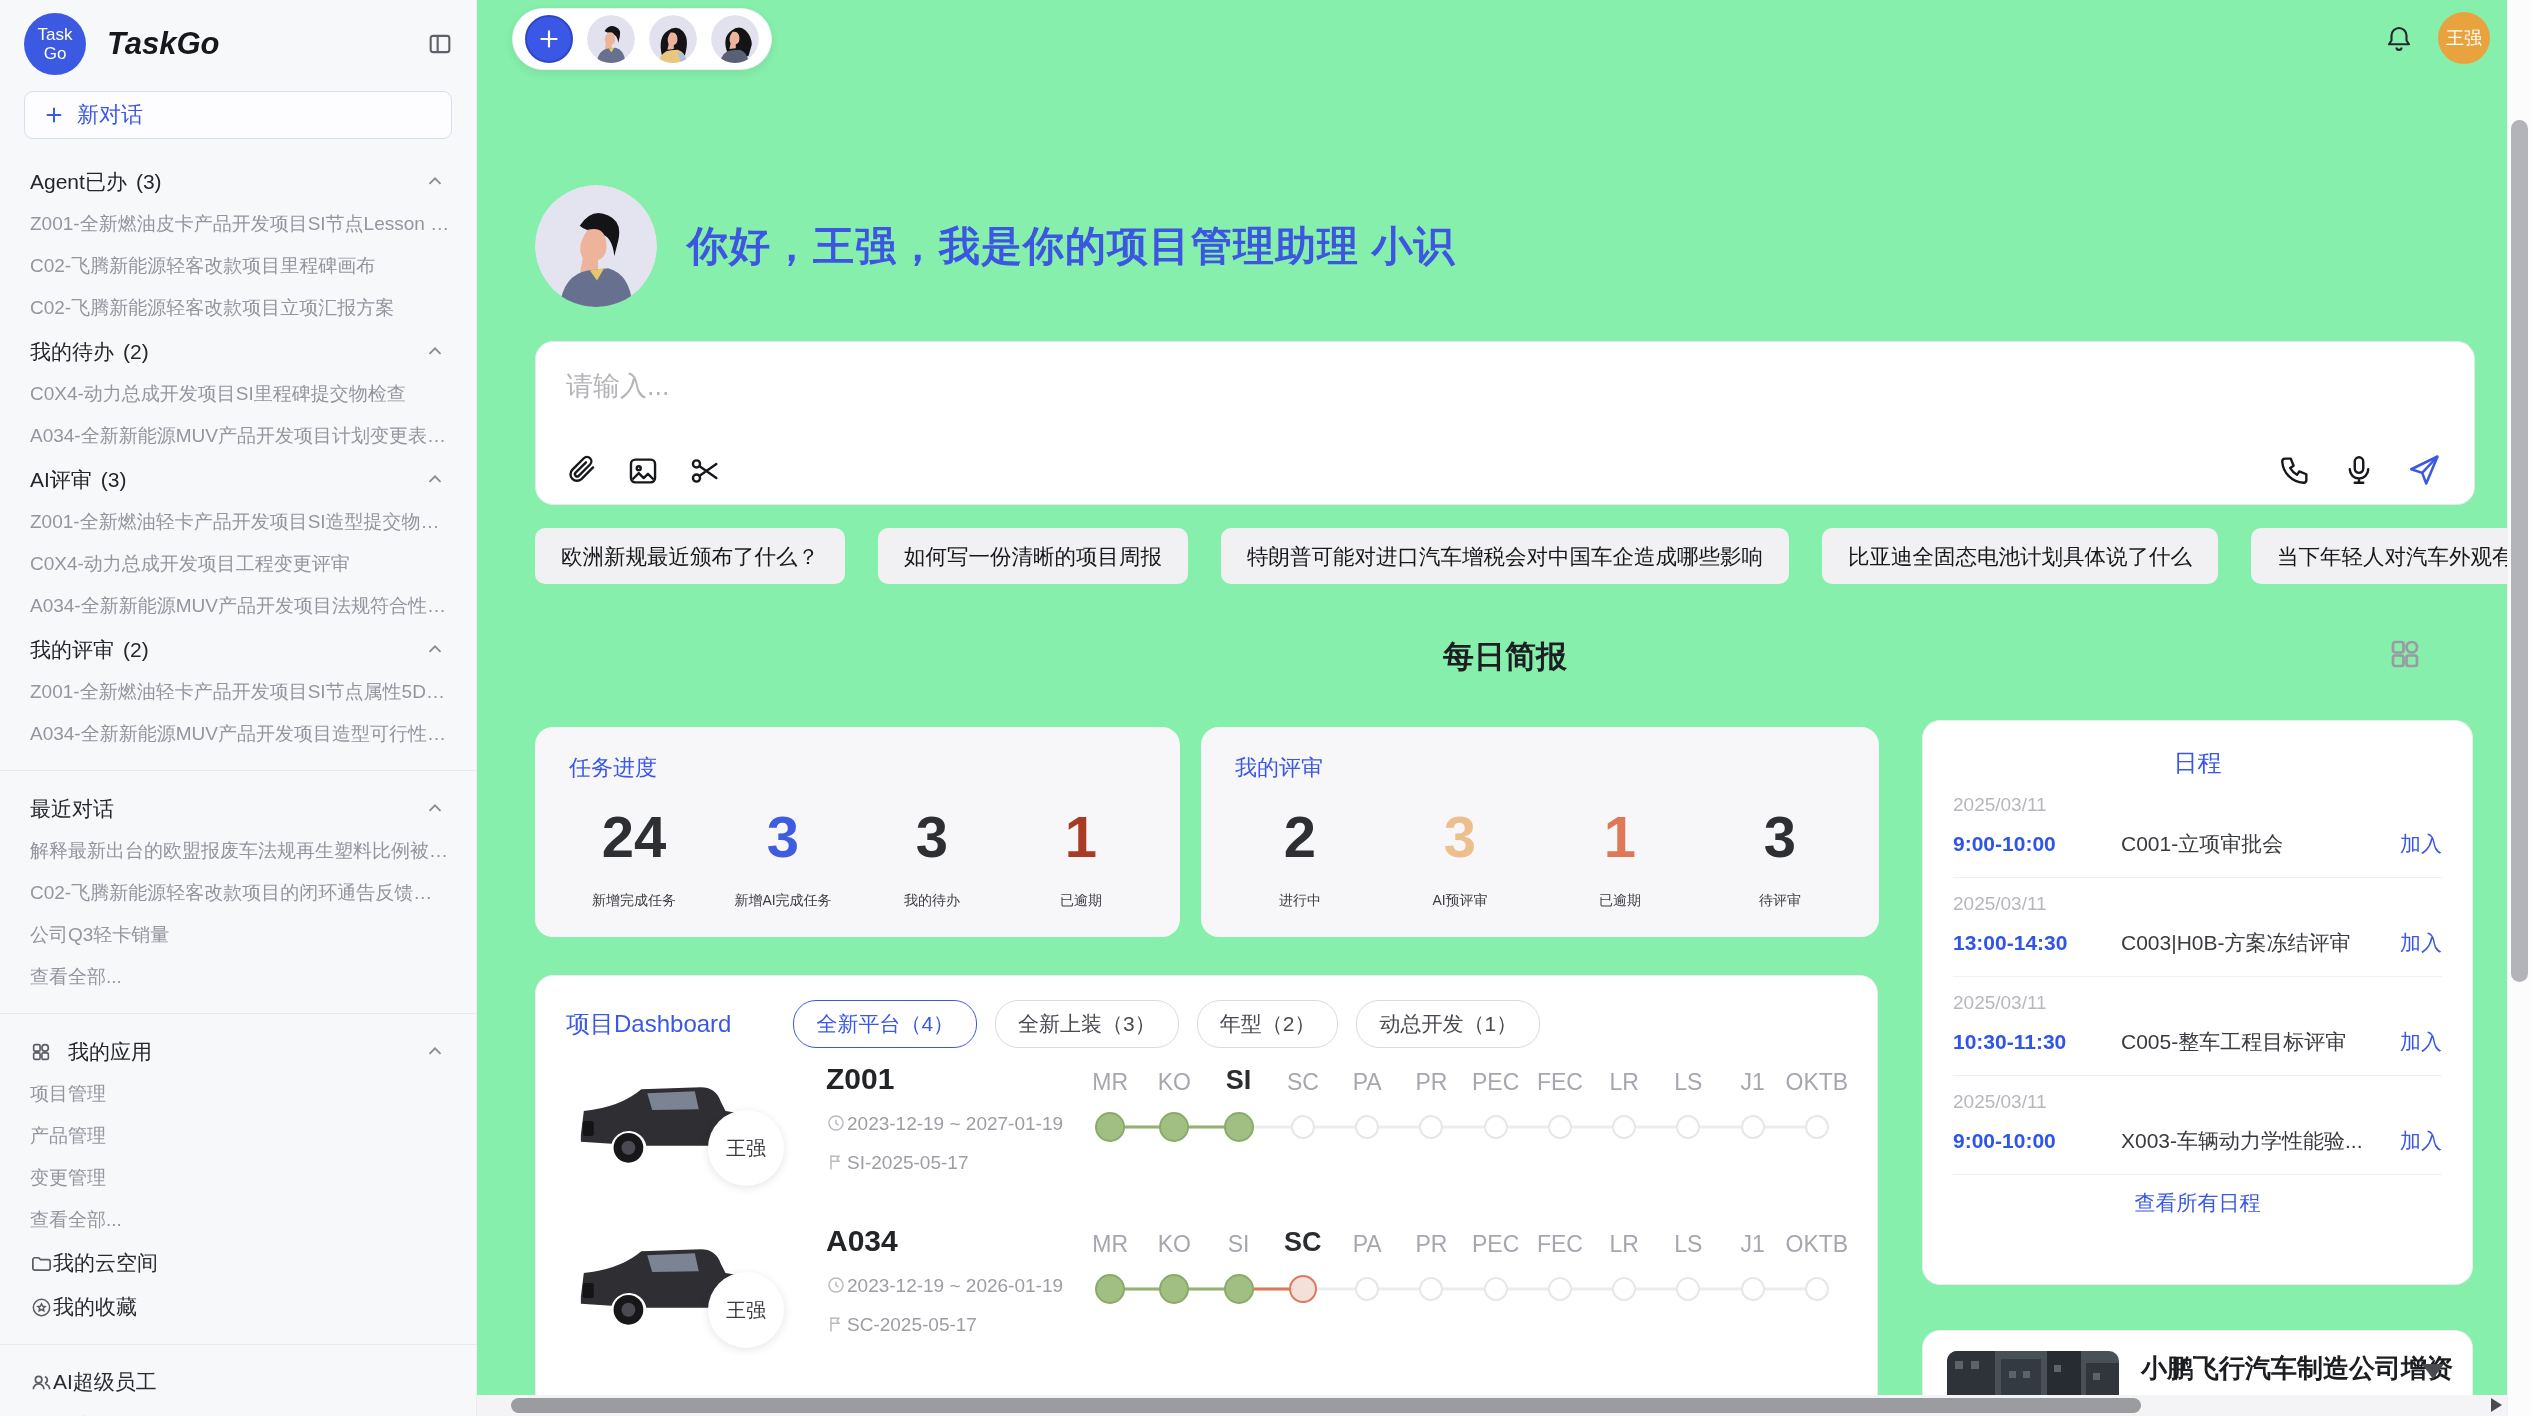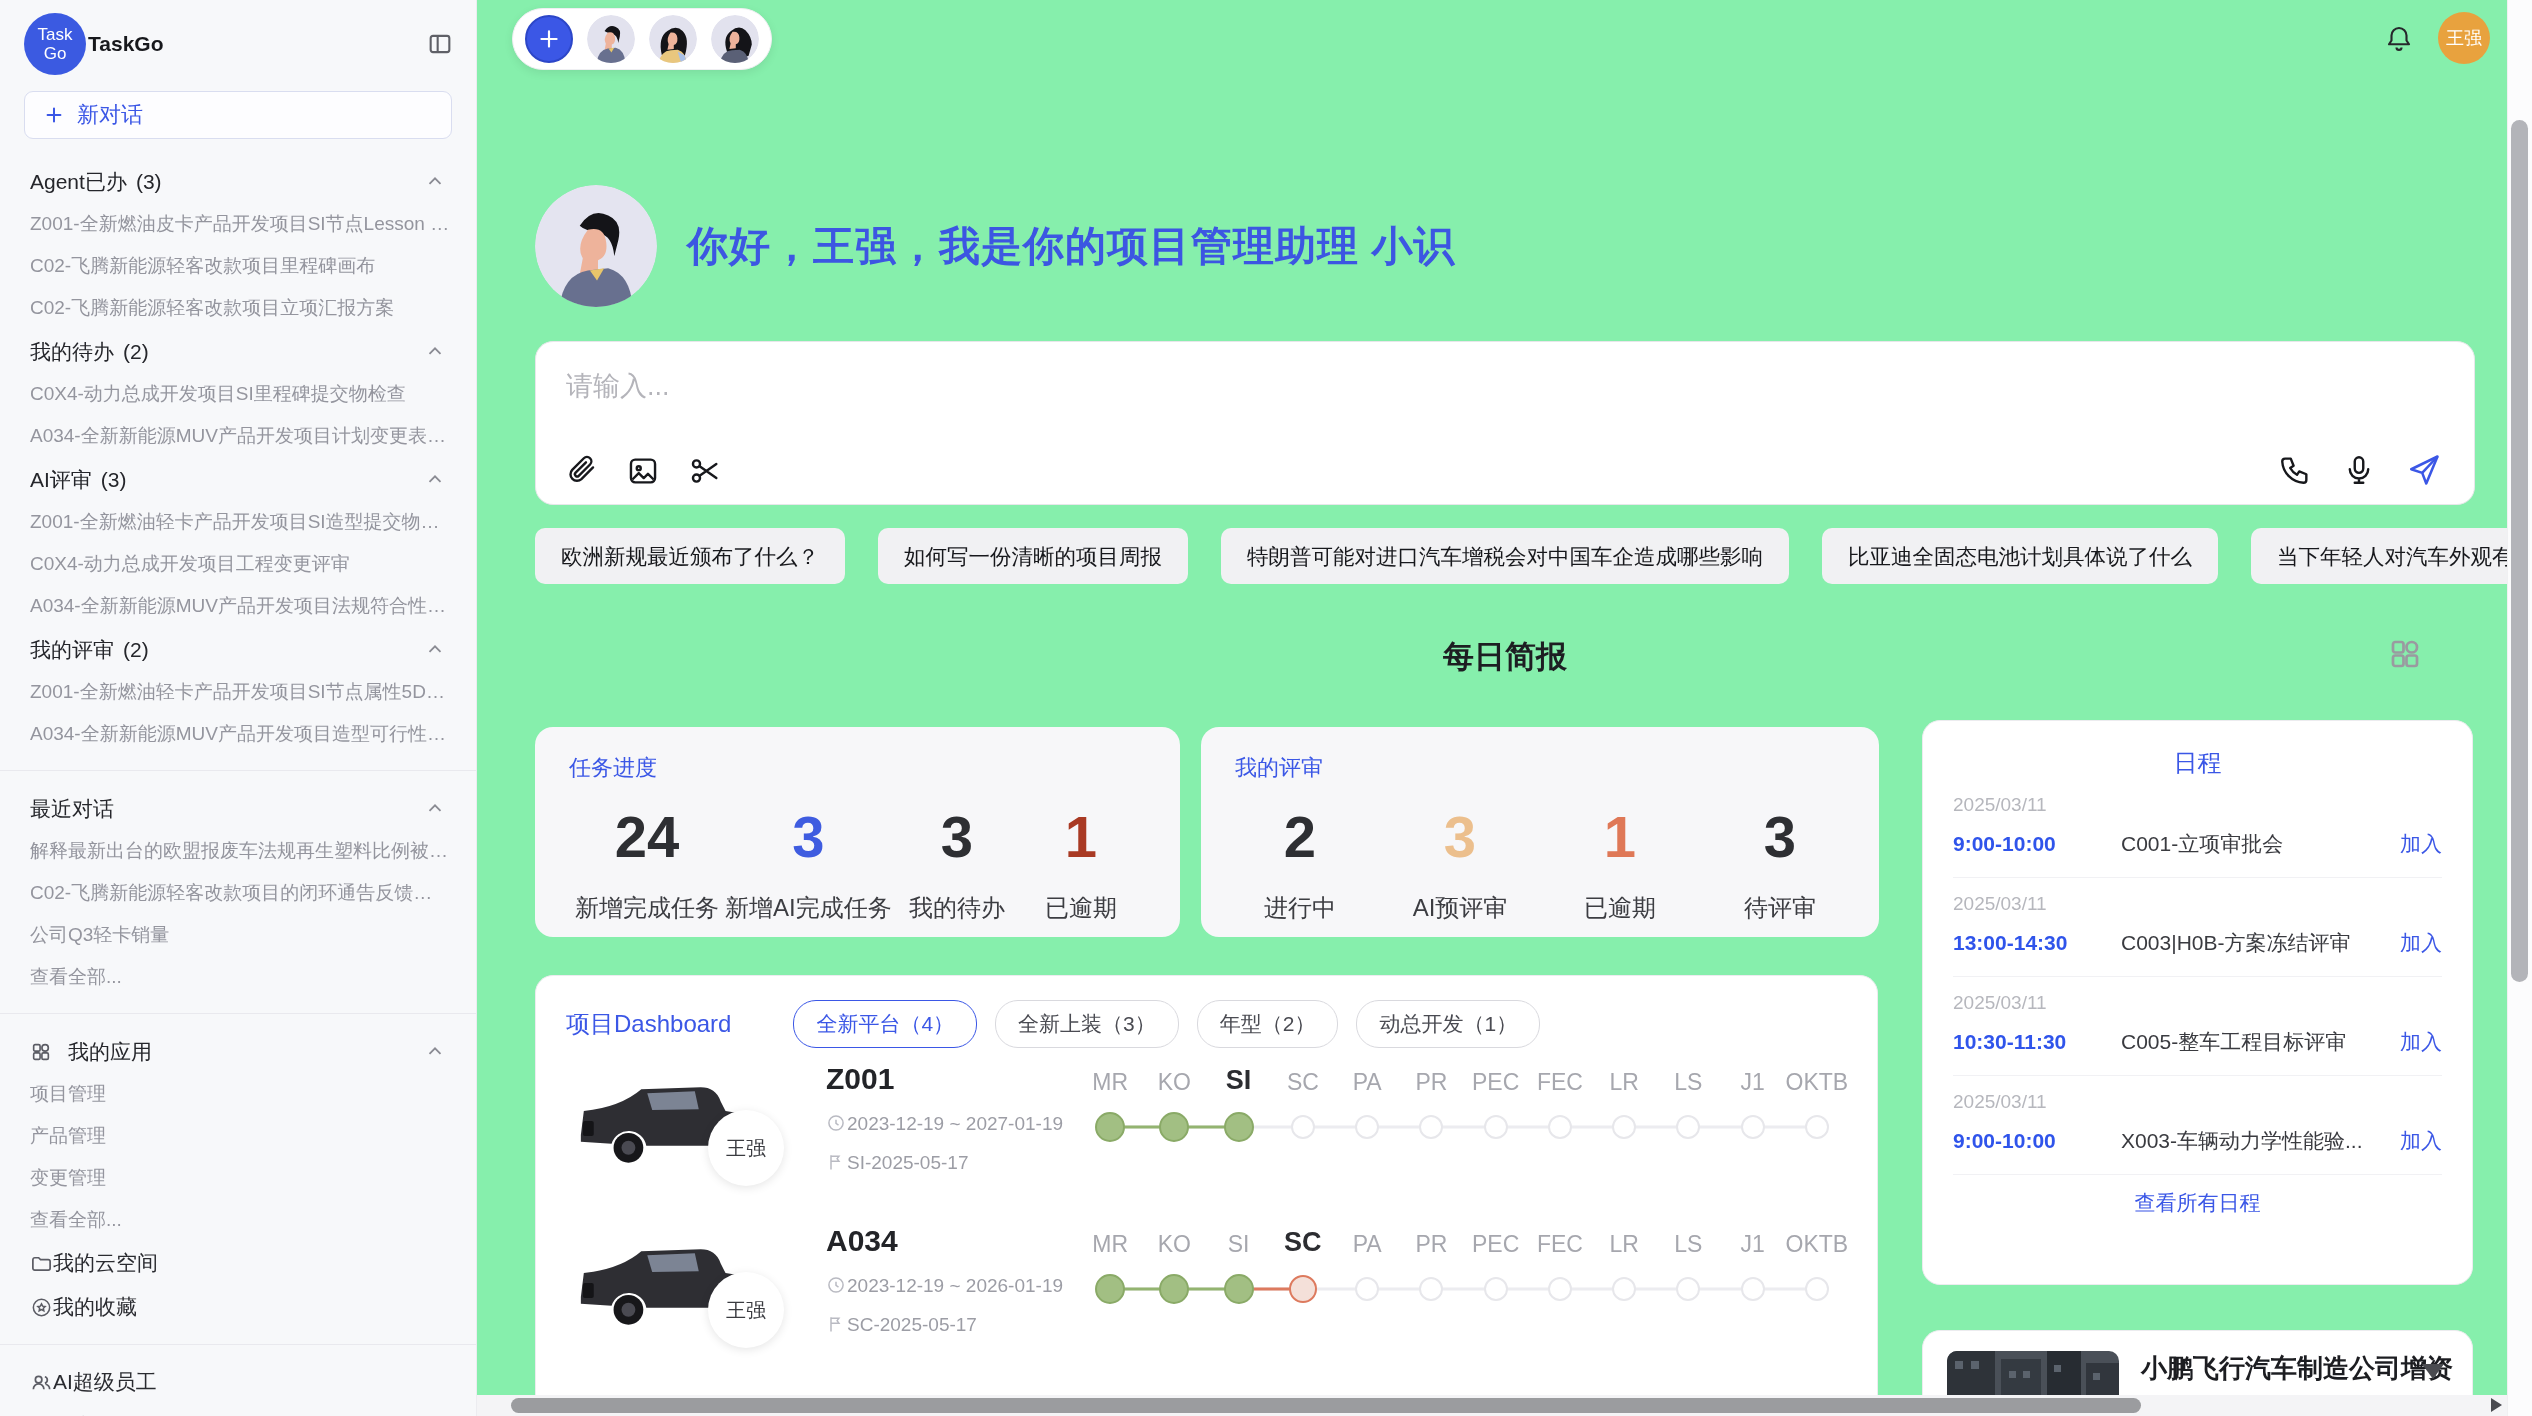--- a/index.html
+++ b/index.html
@@ -6,21 +6,21 @@
   .screen{position:relative;width:2532px;height:1416px;overflow:hidden;background:#86efac;
     font-family:"Liberation Sans","DejaVu Sans",sans-serif;color:#222;}
   svg{display:block}
 
   
   .sidebar{position:absolute;left:0;top:0;width:477px;height:1416px;background:#f7f8fa;
     border-right:1px solid #ececf0;box-sizing:border-box;overflow:hidden;}
   .side-head{display:flex;align-items:center;padding:13px 22px 8px 24px;}
   .logo{width:62px;height:62px;border-radius:50%;background:#3b5ae1;color:#fff;display:flex;
     flex-direction:column;align-items:center;justify-content:center;font-size:17px;line-height:19px;flex-shrink:0;}
-  .app-title{font-size:21px;font-weight:700;color:#17181c;margin-left:2px;flex:1;}
+  .app-title{font-size:31px;font-weight:700;color:#17181c;margin-left:21px;flex:1;font-style:italic;}
   .collapse-btn{color:#5f6067;}
   .new-chat{margin:8px 24px 20px;height:46px;border:1px solid #d9ddf0;background:#fdfdff;border-radius:9px;
     display:flex;align-items:center;padding:0 18px;color:#3b57e6;font-size:22px;gap:12px;cursor:pointer;}
   .section-head{display:flex;align-items:center;padding:9px 30px 7px 30px;font-size:21px;color:#25262b;cursor:pointer;}
   .section-head .cnt{margin-left:9px;}
   .section-head .chev{margin-left:auto;color:#8a8b93;}
   .side-item{height:42px;line-height:42px;padding:0 26px 0 30px;font-size:19px;color:#94959e;
     white-space:nowrap;overflow:hidden;text-overflow:ellipsis;cursor:pointer;}
   .side-div{height:1px;background:#e9e9ee;margin:15px 0;}
   .apps-item{}
@@ -64,21 +64,21 @@
   .grid-btn{position:absolute;right:52px;top:0;color:#9a9aa0;cursor:pointer;}
   .stats-row{position:absolute;left:535px;top:727px;display:flex;gap:21px;}
   .stat-card{background:#f7f7f9;border-radius:18px;height:210px;box-sizing:border-box;padding:26px 34px;}
   .stat-card.c1{width:645px;}
   .stat-card.c2{width:678px;}
   .stat-title{color:#3b57e6;font-size:22px;}
   .stat-grid{display:flex;justify-content:space-between;margin-top:20px;padding:0 6px;}
   .stat{text-align:center;min-width:118px;}
   .stat .num{font-size:58px;font-weight:600;color:#2e2f33;}
   .num.blue{color:#3f5ce0;}.num.dred{color:#a93a24;}.num.orange{color:#ecbf8d;}.num.rorange{color:#df7857;}
-  .stat .lbl{margin-top:22px;font-size:24px;color:#3c3d42;}
+  .stat .lbl{margin-top:22px;font-size:14px;color:#3c3d42;}
 
   
   .dash-card{position:absolute;left:535px;top:975px;width:1343px;height:520px;background:#fff;
     border:1.5px solid #ececef;border-radius:18px;box-sizing:border-box;overflow:hidden;}
   .dash-head{display:flex;align-items:center;padding:24px 28px 0 30px;}
   .dash-title{color:#3b57e6;font-size:24px;}
   .tabs{display:flex;gap:18px;margin-left:62px;}
   .tab{height:46px;border:1.5px solid #d9d9de;border-radius:23px;display:flex;align-items:center;
     padding:0 22px;font-size:21px;color:#4a4b52;background:#fff;cursor:pointer;white-space:nowrap;}
   .tab.active{border-color:#3b57e6;color:#3b57e6;}

